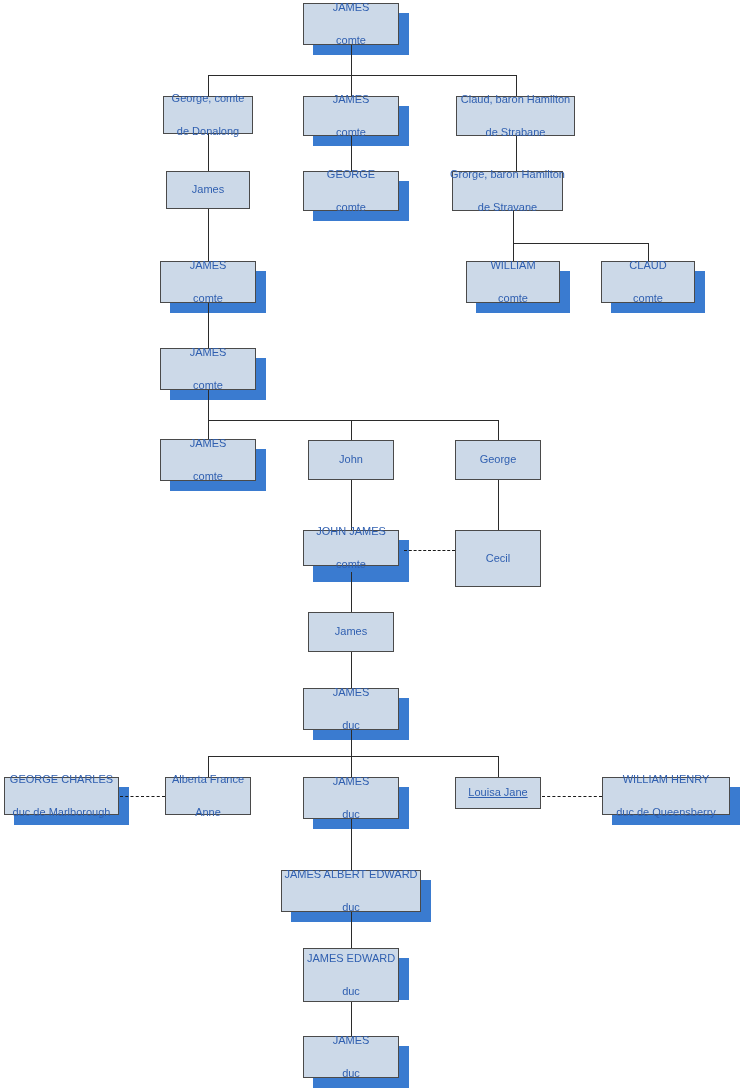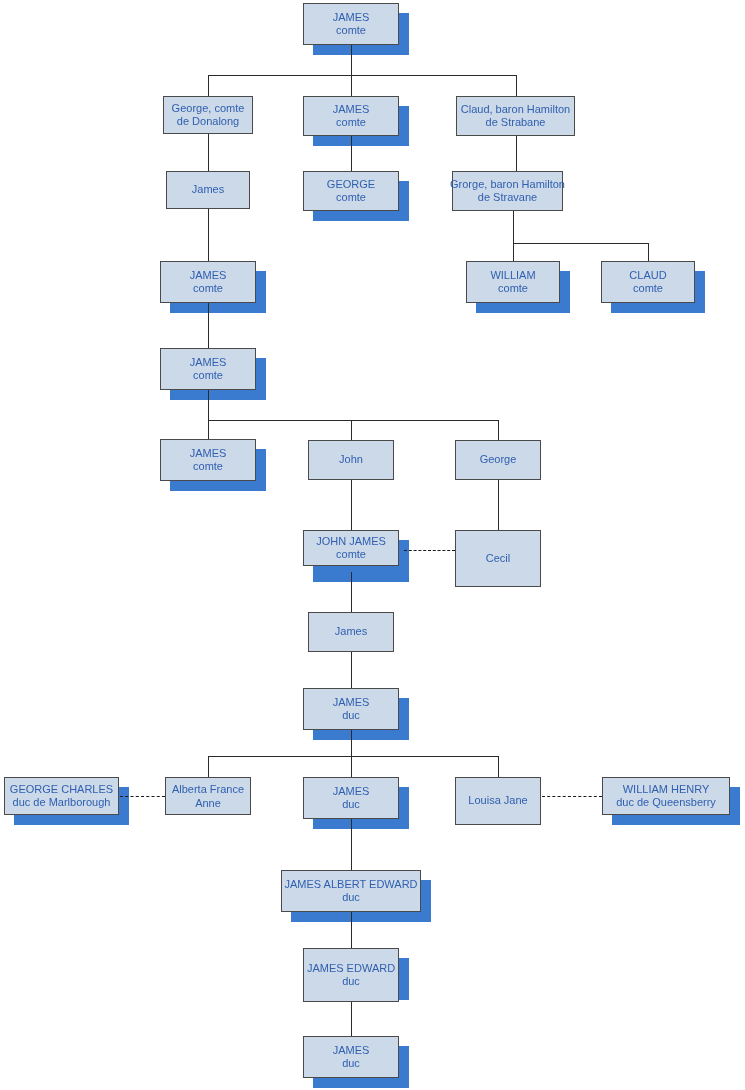--- a/index.html
+++ b/index.html
@@ -24,21 +24,22 @@
     border: 1.5px solid #4a4a4a;
     color: #2f5fb0;
     font-size: 11px;
     line-height: 13.5px;
     display: flex;
     flex-direction: column;
     align-items: center;
     justify-content: center;
     text-align: center;
     z-index: 3;
-    padding: 4px 3px;
+    padding: 12px 3px;
+    gap: 20px;
   }
   .node .ln {
     display: block;
     white-space: nowrap;
   }
   .shadow {
     position: absolute;
     background: #3a7bd0;
     z-index: 1;
   }
@@ -181,29 +182,29 @@
         <span class="ln">James</span>
       </div>
       <div class="node" style="left: 303px; top: 688px; width: 96px; height: 42px;">
         <span class="ln">JAMES</span>
         <span class="ln">duc</span>
       </div>
       <div class="node" style="left: 4px; top: 777px; width: 115px; height: 38px;">
         <span class="ln">GEORGE CHARLES</span>
         <span class="ln">duc de Marlborough</span>
       </div>
-      <div class="node" style="left: 165px; top: 777px; width: 86px; height: 38px; justify-content: flex-end;">
+      <div class="node" style="left: 165px; top: 777px; width: 86px; height: 38px;">
         <span class="ln">Alberta France</span>
         <span class="ln">Anne</span>
       </div>
       <div class="node" style="left: 303px; top: 777px; width: 96px; height: 42px;">
         <span class="ln">JAMES</span>
         <span class="ln">duc</span>
       </div>
-      <div class="node" style="left: 455px; top: 777px; width: 86px; height: 48px;">
+      <div class="node" style="left: 455px; top: 777px; width: 86px; height: 32px; text-decoration: underline;">
         <span class="ln">Louisa Jane</span>
       </div>
       <div class="node" style="left: 602px; top: 777px; width: 128px; height: 38px;">
         <span class="ln">WILLIAM HENRY</span>
         <span class="ln">duc de Queensberry</span>
       </div>
       <div class="node" style="left: 281px; top: 870px; width: 140px; height: 42px;">
         <span class="ln">JAMES ALBERT EDWARD</span>
         <span class="ln">duc</span>
       </div>

